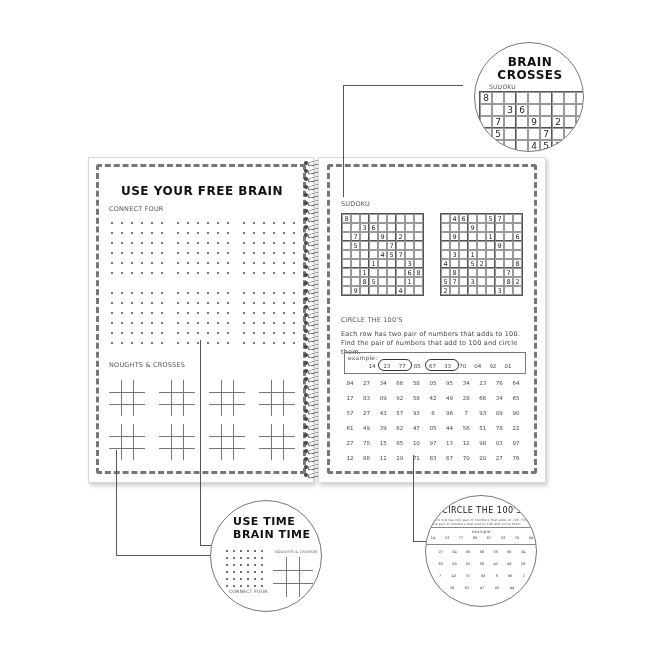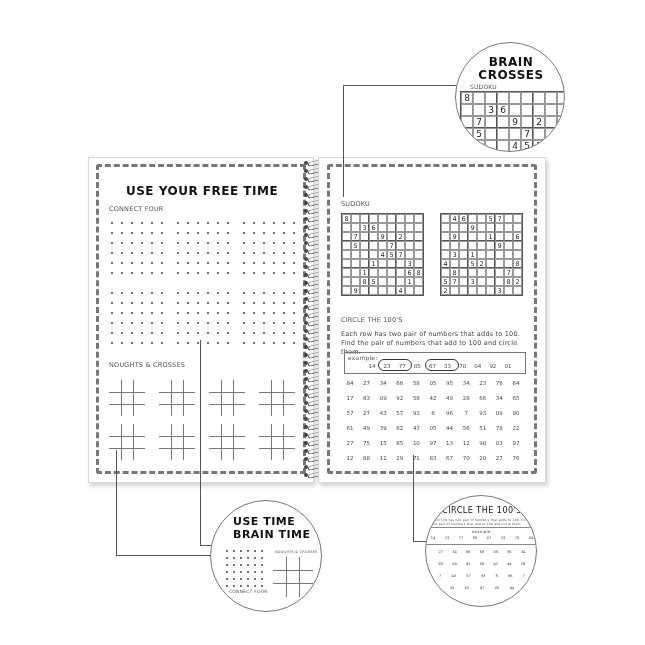--- a/index.html
+++ b/index.html
@@ -26,21 +26,21 @@
   .line { position: absolute; background: #555; }
   .circle { position: absolute; border-radius: 50%; border: 1px solid #777; background: #fff; overflow: hidden; }
   .ex-box { position: absolute; border: 1px solid #777; }
   .pill { position: absolute; border: 1px solid #333; border-radius: 6px; }
 </style>
 </head>
 <body>
 
 <div class="page" style="left:88px;top:157px;width:226px;height:326px;">
   <div class="frame" style="left:7px;top:6px;width:210px;height:310px;"></div>
-  <div class="title" style="left:0;top:26px;width:226px;font-size:12px;">USE YOUR FREE TIME</div>
+  <div class="title" style="left:0;top:26px;width:226px;font-size:12px;">USE YOUR FREE BRAIN</div>
   <div class="label" style="left:20px;top:47px;">CONNECT FOUR</div>
   <div id="cf">
       <div class="dotgrid" style="left: 18px; top: 60px;">
         <span></span>
         <span></span>
         <span></span>
         <span></span>
         <span></span>
         <span></span>
         <span></span>
@@ -795,21 +795,21 @@
 
 <div class="line" style="left:343px;top:85px;width:1px;height:112px;"></div>
 <div class="line" style="left:343px;top:85px;width:120px;height:1px;"></div>
 <div class="line" style="left:116px;top:450px;width:1px;height:105px;"></div>
 <div class="line" style="left:116px;top:555px;width:98px;height:1px;"></div>
 <div class="line" style="left:200px;top:340px;width:1px;height:206px;"></div>
 <div class="line" style="left:200px;top:545px;width:14px;height:1px;"></div>
 <div class="line" style="left:413px;top:455px;width:1px;height:86px;"></div>
 <div class="line" style="left:413px;top:541px;width:20px;height:1px;"></div>
 
-<div class="circle" style="left:455px;top:42px;width:110px;height:110px;">
+<div class="circle" style="left:474px;top:42px;width:110px;height:110px;">
   <div class="title" style="left:0;top:12px;width:110px;font-size:12px;">BRAIN</div>
   <div class="title" style="left:0;top:25px;width:110px;font-size:12px;">CROSSES</div>
   <div class="label" style="left:14px;top:40px;font-size:6px;">SUDOKU</div>
   <div class="sudoku" id="sudokuZoom" style="left:4px;top:48px;grid-template-columns:repeat(9,12px);grid-template-rows:repeat(9,12px);">
       <div style="font-size: 9px; line-height: 11px;">8</div>
       <div style="font-size: 9px; line-height: 11px;"></div>
       <div class="br" style="font-size: 9px; line-height: 11px;"></div>
       <div style="font-size: 9px; line-height: 11px;"></div>
       <div style="font-size: 9px; line-height: 11px;"></div>
       <div class="br" style="font-size: 9px; line-height: 11px;"></div>

